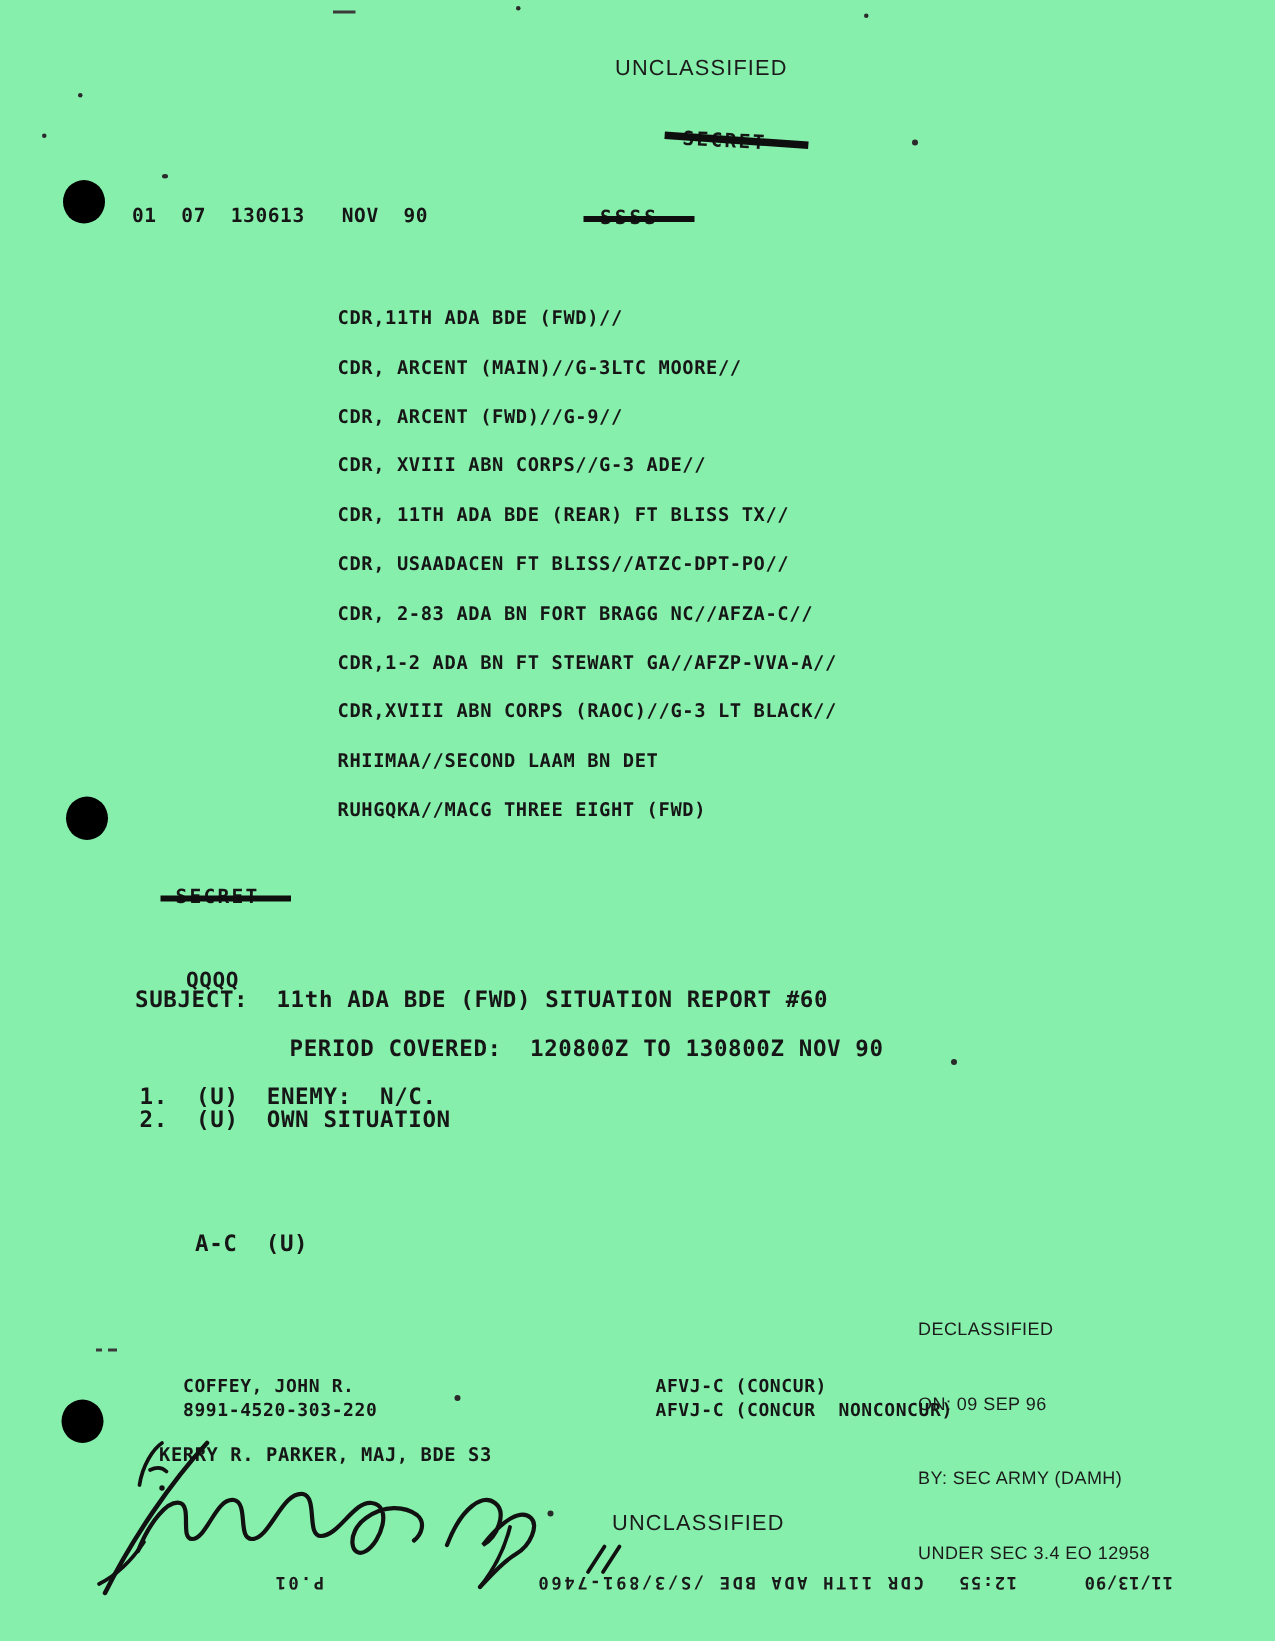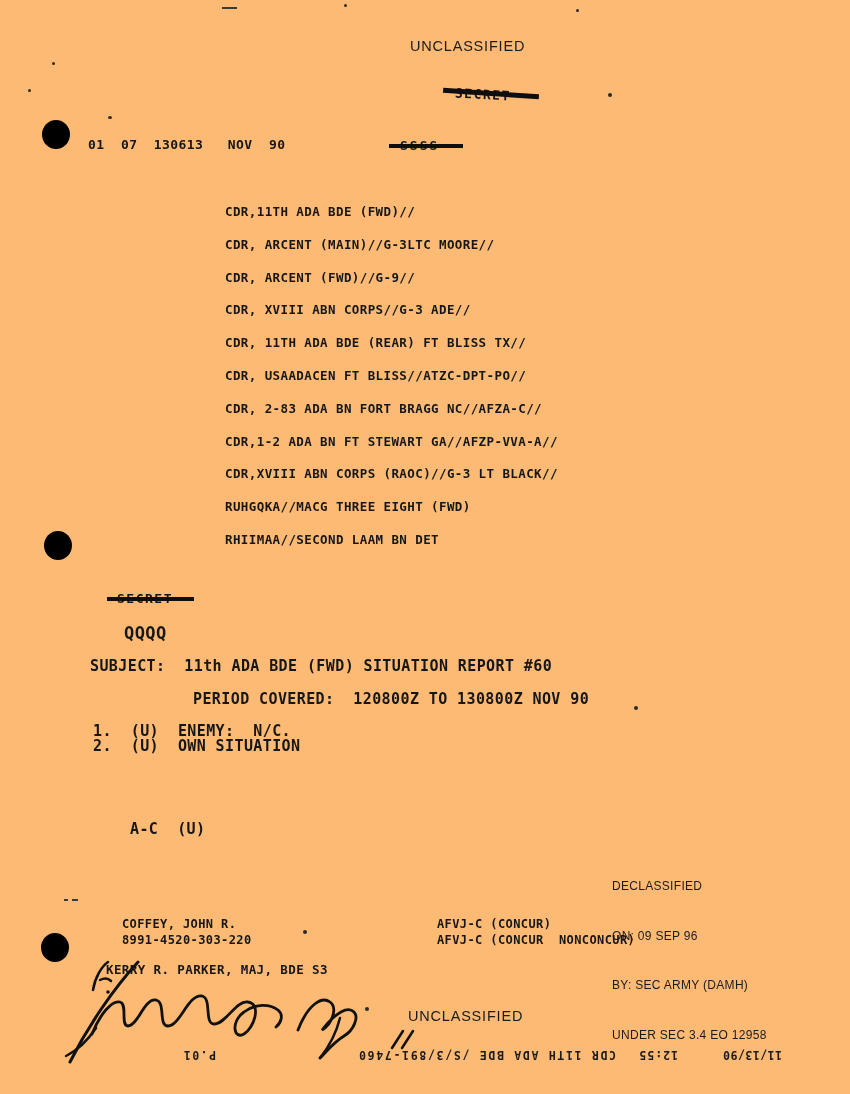--- a/index.html
+++ b/index.html
@@ -1,17 +1,17 @@
 <!DOCTYPE html>
 <html><head>
 <meta charset="utf-8">
 <style>
   html,body{margin:0;padding:0;background:#e8e8e8;}
   .page{
-    position:relative;width:850px;height:1094px;background:#fdba74;
+    position:relative;width:850px;height:1094px;background:#86efac;
     overflow:hidden;font-family:"DejaVu Sans Mono",monospace;
   }
   .tty{
     position:absolute;font-family:"DejaVu Sans Mono",monospace;
     font-weight:700;font-size:15px;letter-spacing:0.4px;
     color:#161616;white-space:pre;
   }
   .stamp{
     position:absolute;font-family:"Liberation Sans","DejaVu Sans",sans-serif;
     font-size:14.5px;letter-spacing:0.8px;color:#1b1b1b;font-weight:500;white-space:pre;
@@ -74,28 +74,28 @@
   <div class="addr-list">
     <div class="line">CDR,11TH ADA BDE (FWD)//</div>
     <div class="line">CDR, ARCENT (MAIN)//G-3LTC MOORE//</div>
     <div class="line">CDR, ARCENT (FWD)//G-9//</div>
     <div class="line">CDR, XVIII ABN CORPS//G-3 ADE//</div>
     <div class="line">CDR, 11TH ADA BDE (REAR) FT BLISS TX//</div>
     <div class="line">CDR, USAADACEN FT BLISS//ATZC-DPT-PO//</div>
     <div class="line">CDR, 2-83 ADA BN FORT BRAGG NC//AFZA-C//</div>
     <div class="line">CDR,1-2 ADA BN FT STEWART GA//AFZP-VVA-A//</div>
     <div class="line">CDR,XVIII ABN CORPS (RAOC)//G-3 LT BLACK//</div>
+    <div class="line">RHIIMAA//SECOND LAAM BN DET</div>
     <div class="line">RUHGQKA//MACG THREE EIGHT (FWD)</div>
-    <div class="line">RHIIMAA//SECOND LAAM BN DET</div>
   </div>
 
   <div class="tty" style="left:117px;top:591px;font-size:13px;letter-spacing:1.5px;">SECRET</div>
   <div class="strike" style="left:107px;top:597px;width:87px;height:4px;"></div>
 
-  <div class="tty" style="left:124px;top:623px;font-size:17px;">QQQQ</div>
+  <div class="tty" style="left:124px;top:646px;font-size:14px;">QQQQ</div>
 
   <div class="tty" style="left:90px;top:657px;">SUBJECT:  11th ADA BDE (FWD) SITUATION REPORT #60</div>
   <div class="tty" style="left:193px;top:690px;">PERIOD COVERED:  120800Z TO 130800Z NOV 90</div>
 
   <div class="tty" style="left:93px;top:722px;">1.  (U)  ENEMY:  N/C.</div>
   <div class="tty" style="left:93px;top:737px;">2.  (U)  OWN SITUATION</div>
   <div class="tty" style="left:130px;top:820px;">A-C  (U)</div>
 
   <div class="declass">
     <div>DECLASSIFIED</div>

